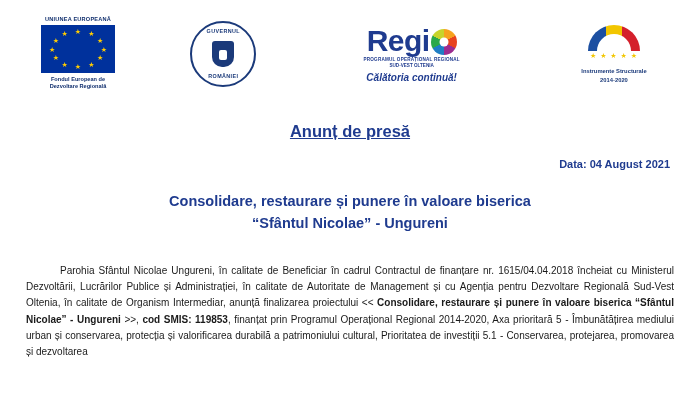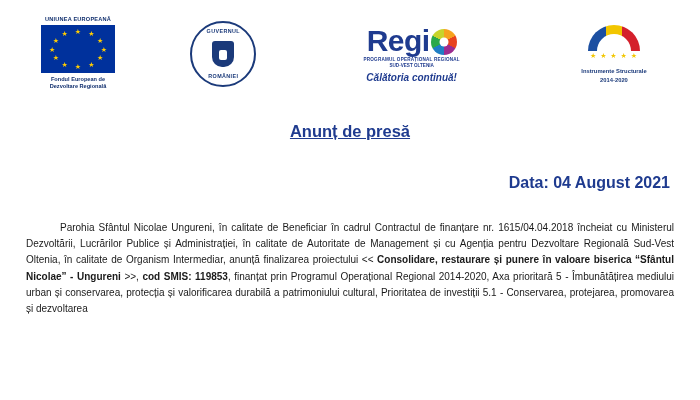--- a/index.html
+++ b/index.html
@@ -218,23 +218,23 @@
     text-align: center;
     color: #1f3b8f;
     font-size: 16.5px;
     font-weight: bold;
     margin-top: 26px;
     text-decoration: underline;
   }
   .doc-date {
     text-align: right;
     color: #1f3b8f;
-    font-size: 16px;
-    font-weight: bold;
-    margin-top: 33px;
+    font-size: 11px;
+    font-weight: bold;
+    margin-top: 17px;
     padding-right: 4px;
   }
   .project-title {
     text-align: center;
     color: #1f3b8f;
     font-size: 14.5px;
     font-weight: bold;
     line-height: 1.55;
     margin-top: 20px;
   }
@@ -300,20 +300,24 @@
         <div class="is-stars">★ ★ ★ ★ ★</div>
       </div>
       <div class="is-sub">Instrumente Structurale</div>
       <div class="is-sub">2014-2020</div>
     </div>
   </div>
 
   <div class="doc-title">Anunț de presă</div>
   <div class="doc-date">Data: 04 August 2021</div>
 
+  <div class="project-title">
+    <div>Consolidare, restaurare și punere în valoare biserica</div>
+    <div>“Sfântul Nicolae” - Ungureni</div>
+  </div>
 
   <div class="body-text">
     <p>
       <span>Parohia Sfântul Nicolae Ungureni, în calitate de Beneficiar în cadrul Contractul de finanțare nr. 1615/04.04.2018 încheiat cu Ministerul Dezvoltării, Lucrărilor Publice și Administrației, în calitate de Autoritate de Management și cu Agenția pentru Dezvoltare Regională Sud-Vest Oltenia, în calitate de Organism Intermediar, anunță finalizarea proiectului &lt;&lt; </span><b>Consolidare, restaurare și punere în valoare biserica “Sfântul Nicolae” - Ungureni</b><span> &gt;&gt;, </span><b>cod SMIS: 119853</b><span>, finanțat prin Programul Operațional Regional 2014-2020, Axa prioritară 5 - Îmbunătățirea mediului urban și conservarea, protecția și valorificarea durabilă a patrimoniului cultural, Prioritatea de investiții 5.1 - Conservarea, protejarea, promovarea și dezvoltarea</span>
     </p>
   </div>
 
 </div>
 
 </body></html>

